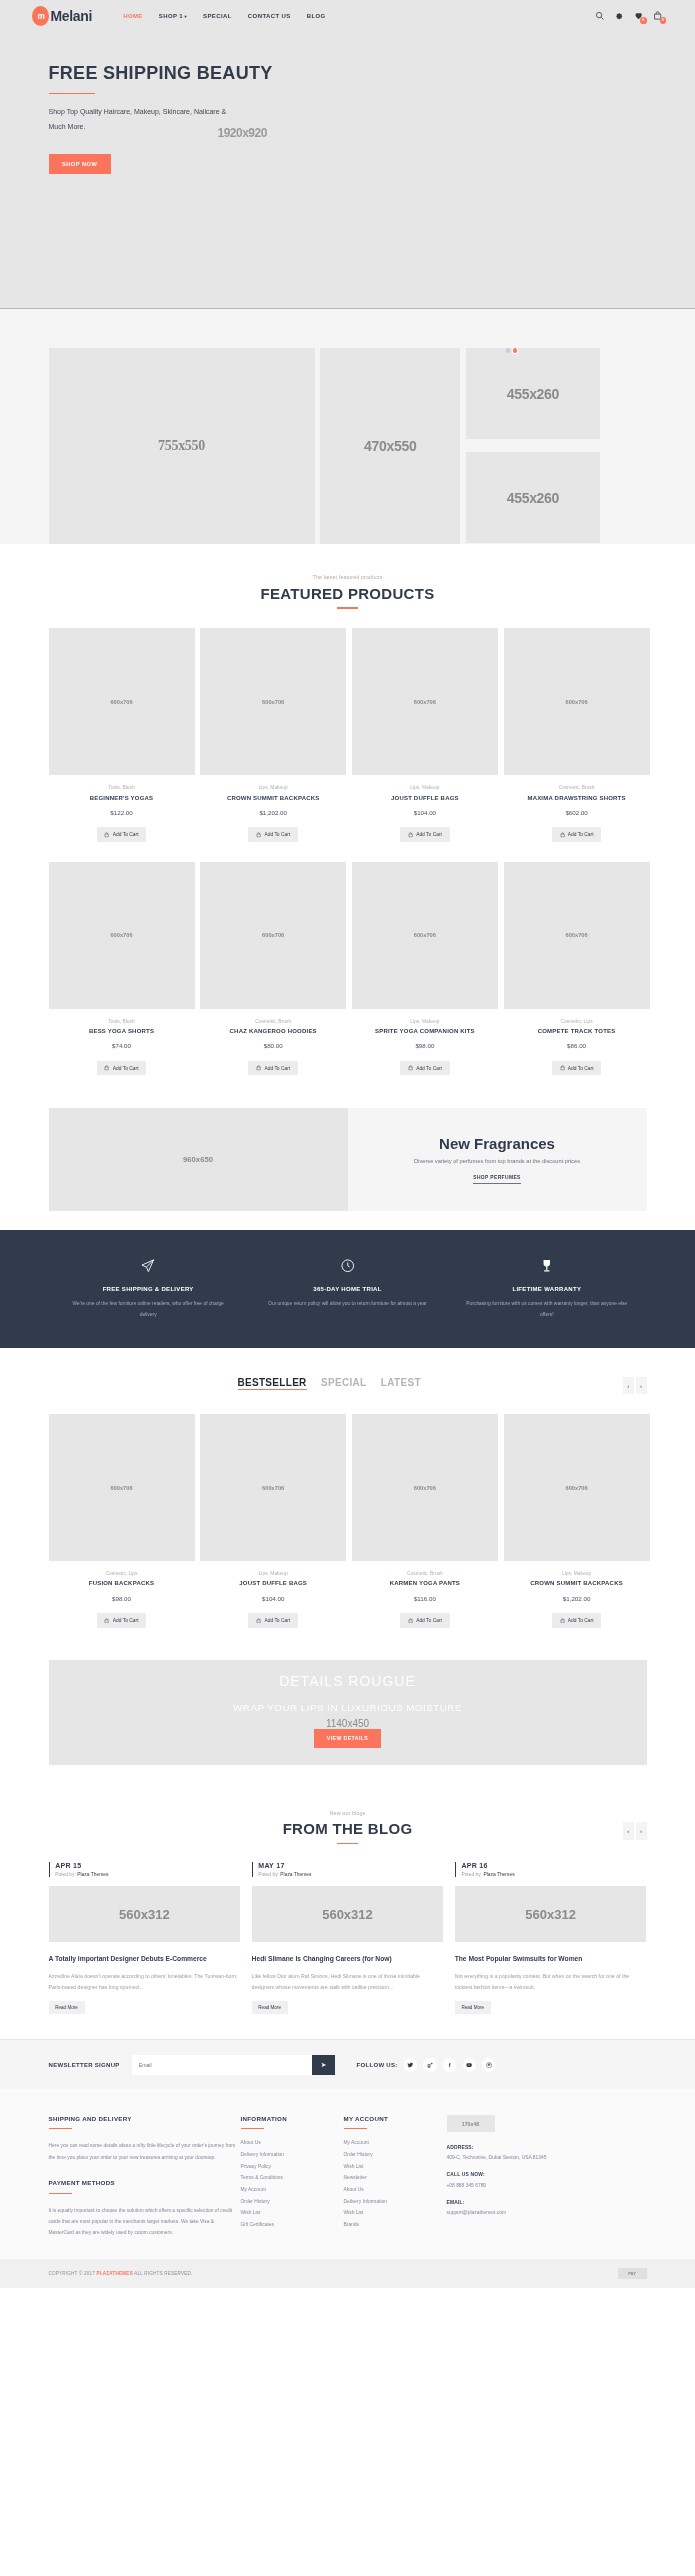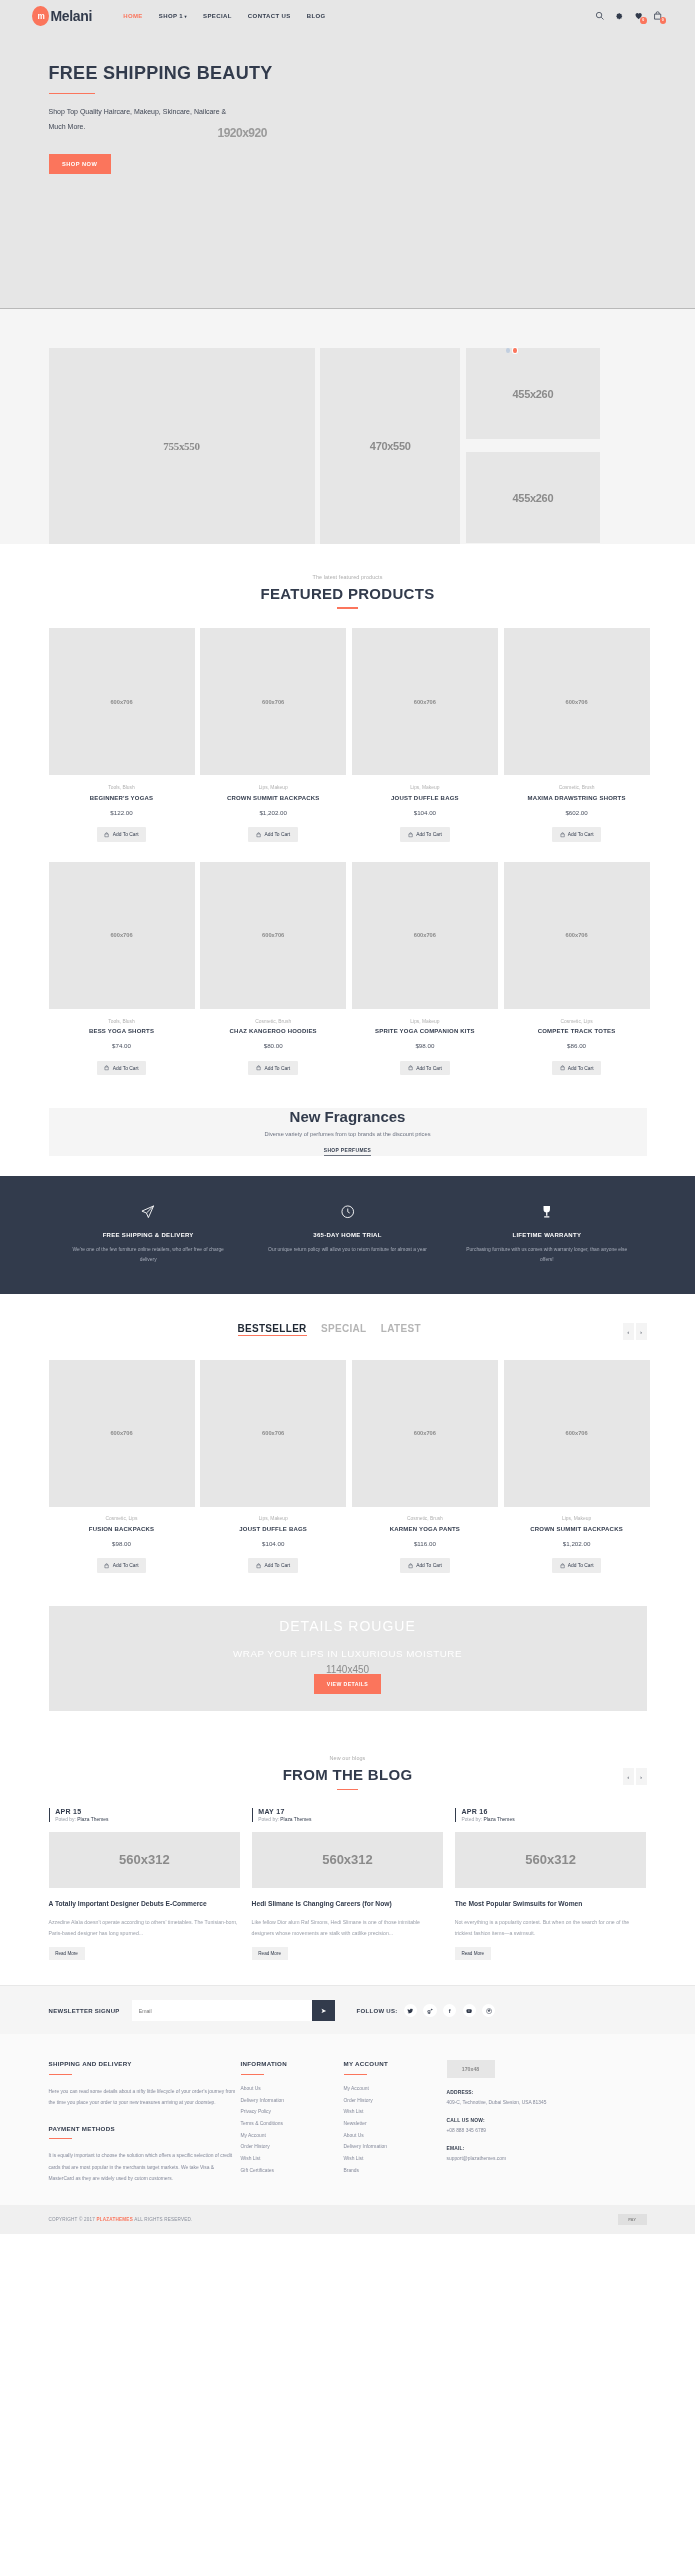--- a/index.html
+++ b/index.html
@@ -58,21 +58,21 @@
   }
   .hero-dots { position:absolute; right:130px; bottom:-179px; display:flex; gap:3.1px; }
   .dot { width:3.6px; height:4.6px; border-radius:50%; background:#c2cfe0; }
   .dot.active { background:#fb755c; box-shadow:0 0 0 1px #fff; }
 
   
   .banners { background:#f5f5f5; padding:39px 0 0; }
   .bgrid { width:598px; margin:0 auto; display:flex; gap:5.7px; }
   .ph {
     background:#e6e6e6; display:flex; align-items:center; justify-content:center;
-    color:#8b8b8b; font-size:11px; font-weight:700; letter-spacing:-0.3px;
+    color:#8b8b8b; font-size:14px; font-weight:700; letter-spacing:-0.3px;
   }
   .ph-a { width:266px; height:196px;font-family:Liberation Serif, serif; }
   .ph-b { width:140px; height:196px; }
   .bcol { display:flex; flex-direction:column; gap:13.4px; }
   .ph-c { width:134px; height:91px; }
 
   
   .sec-head { text-align:center; }
   .sec-sub { font-size:5.4px; color:#adadad; letter-spacing:0.1px; }
   .sec-title {
@@ -433,20 +433,21 @@
               <path d="M8 8V6a4 4 0 018 0v2"></path>
             </svg>
             <span>Add To Cart</span>
           </button>
       </div>
     </div>
   </div>
 </div>
 
 <div class="frag">
+  <div class="frag-img">960x650</div>
   <div class="frag-txt">
     <h3>New Fragrances</h3>
     <p>Diverse variety of perfumes from top brands at the discount prices</p>
     <a href="#" class="frag-link">SHOP PERFUMES</a>
   </div>
 </div>
 
 <div class="services">
   <div class="srow">
     <div class="sitem">

